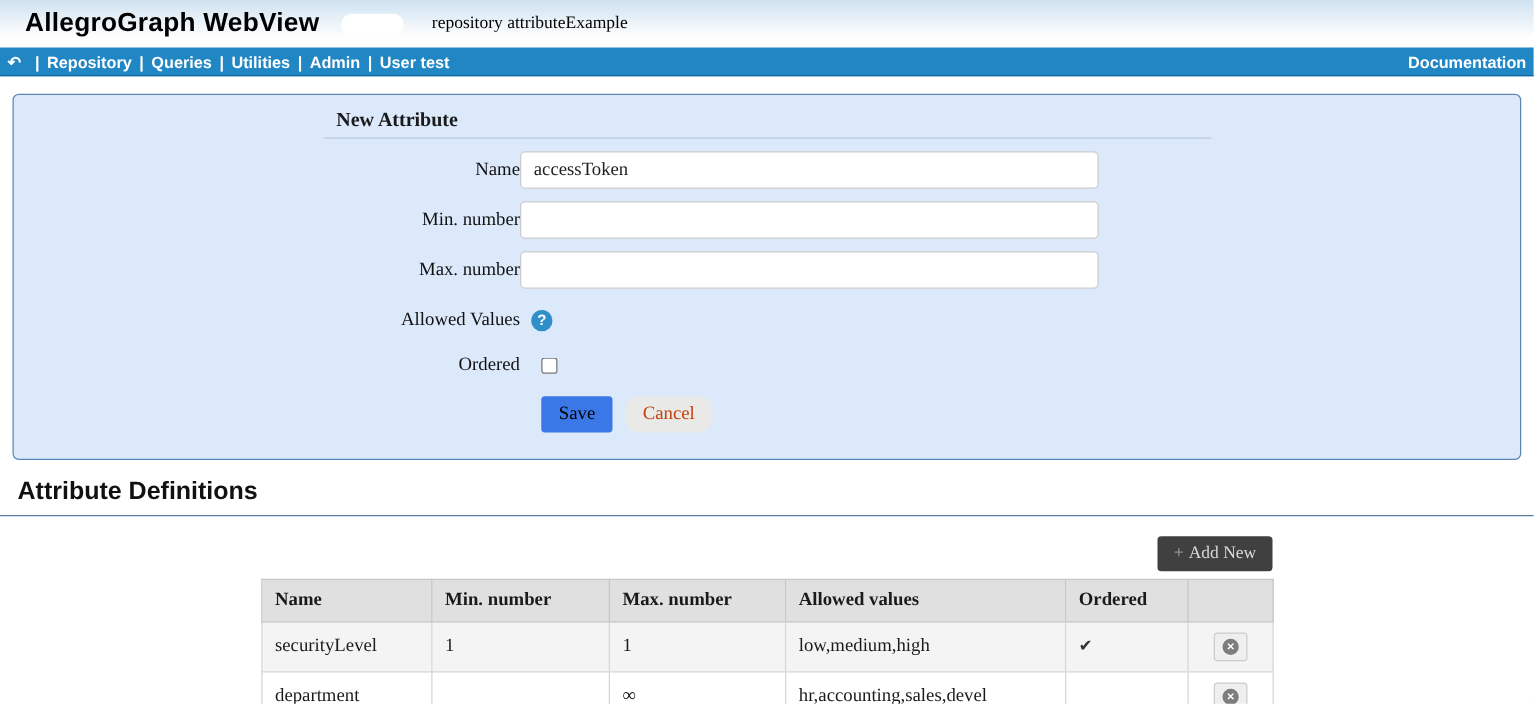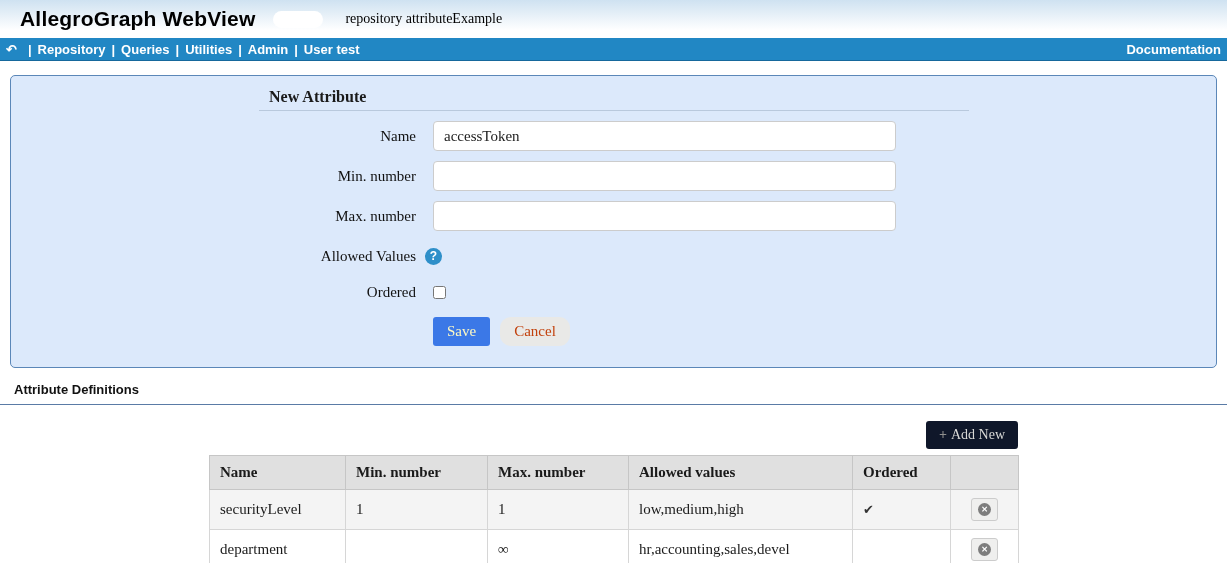--- a/index.html
+++ b/index.html
@@ -53,54 +53,54 @@
     font-weight: bold; font-size: 16px; color: #1a1a1a;
     padding-bottom: 4px; padding-left: 10px;
     border-bottom: 1px solid #b9c9dd;
   }
   .form-row { display: flex; align-items: center; margin-top: 10px; height: 30px; }
   .form-label {
     width: 405px; text-align: right; padding-right: 0;
     font-family: "Liberation Serif", serif; font-size: 15px; color: #111;
   }
   .form-input {
-    margin-left: 17px; width: 463px; height: 30px;
+    width: 463px; height: 30px;
     border: 1px solid #ccc; border-radius: 4px;
     padding-left: 10px;
     font-family: "Liberation Serif", serif; font-size: 15px; color: #222;
     background: #fff; outline: none;
   }
   .help-icon {
     margin-left: 9px; width: 17px; height: 17px; border-radius: 50%;
     background: #2e8fc9; color: #fff; font-weight: bold; font-size: 12px;
     display: inline-flex; align-items: center; justify-content: center;
     cursor: pointer; font-family: "Liberation Sans", sans-serif;
   }
   .checkbox-row { height: 16px; margin-top: 13px; }
   .form-checkbox { margin-left: 422px; width: 13px; height: 13px; }
   .buttons-row { margin-top: 17px; margin-left: 422px; display: flex; }
   .btn {
     font-family: "Liberation Serif", serif; font-size: 15px;
     border: none; border-radius: 3px; padding: 5px 14px; height: 29px;
     cursor: pointer;
   }
-  .btn-save { background: #3b78e7; color: #fef9c3; }
+  .btn-save { background: #3b78e7; color: #000000; }
   .btn-cancel { background: #e9e9e7; color: #c2410c; margin-left: 10px; border-radius: 11px; text-align: center; }
 
   
   .section-heading {
     margin-top: 14px; padding: 0 0 7px 14px;
     border-bottom: 1px solid #5a7ba6;
-    font-size: 13px; font-weight: bold; color: #111;
+    font-size: 20px; font-weight: bold; color: #111;
   }
 
   
   .addnew-row { display: flex; justify-content: flex-end; padding-right: 209px; margin-top: 16px; }
   .btn-addnew {
-    background: #0f172a; border: none; border-radius: 3px;
+    background: #404040; border: none; border-radius: 3px;
     padding: 6px 13px; font-family: "Liberation Serif", serif; font-size: 14px;
     color: #d8d8d6; cursor: default; height: 28px;
   }
   .btn-addnew .plus { color: #8f8f8d; font-weight: bold; margin-right: 4px; }
 
   
   .attr-table {
     margin: 6px 0 0 209px; width: 809px;
     border-collapse: collapse;
     font-family: "Liberation Serif", serif; font-size: 15px; color: #1a1a1a;

